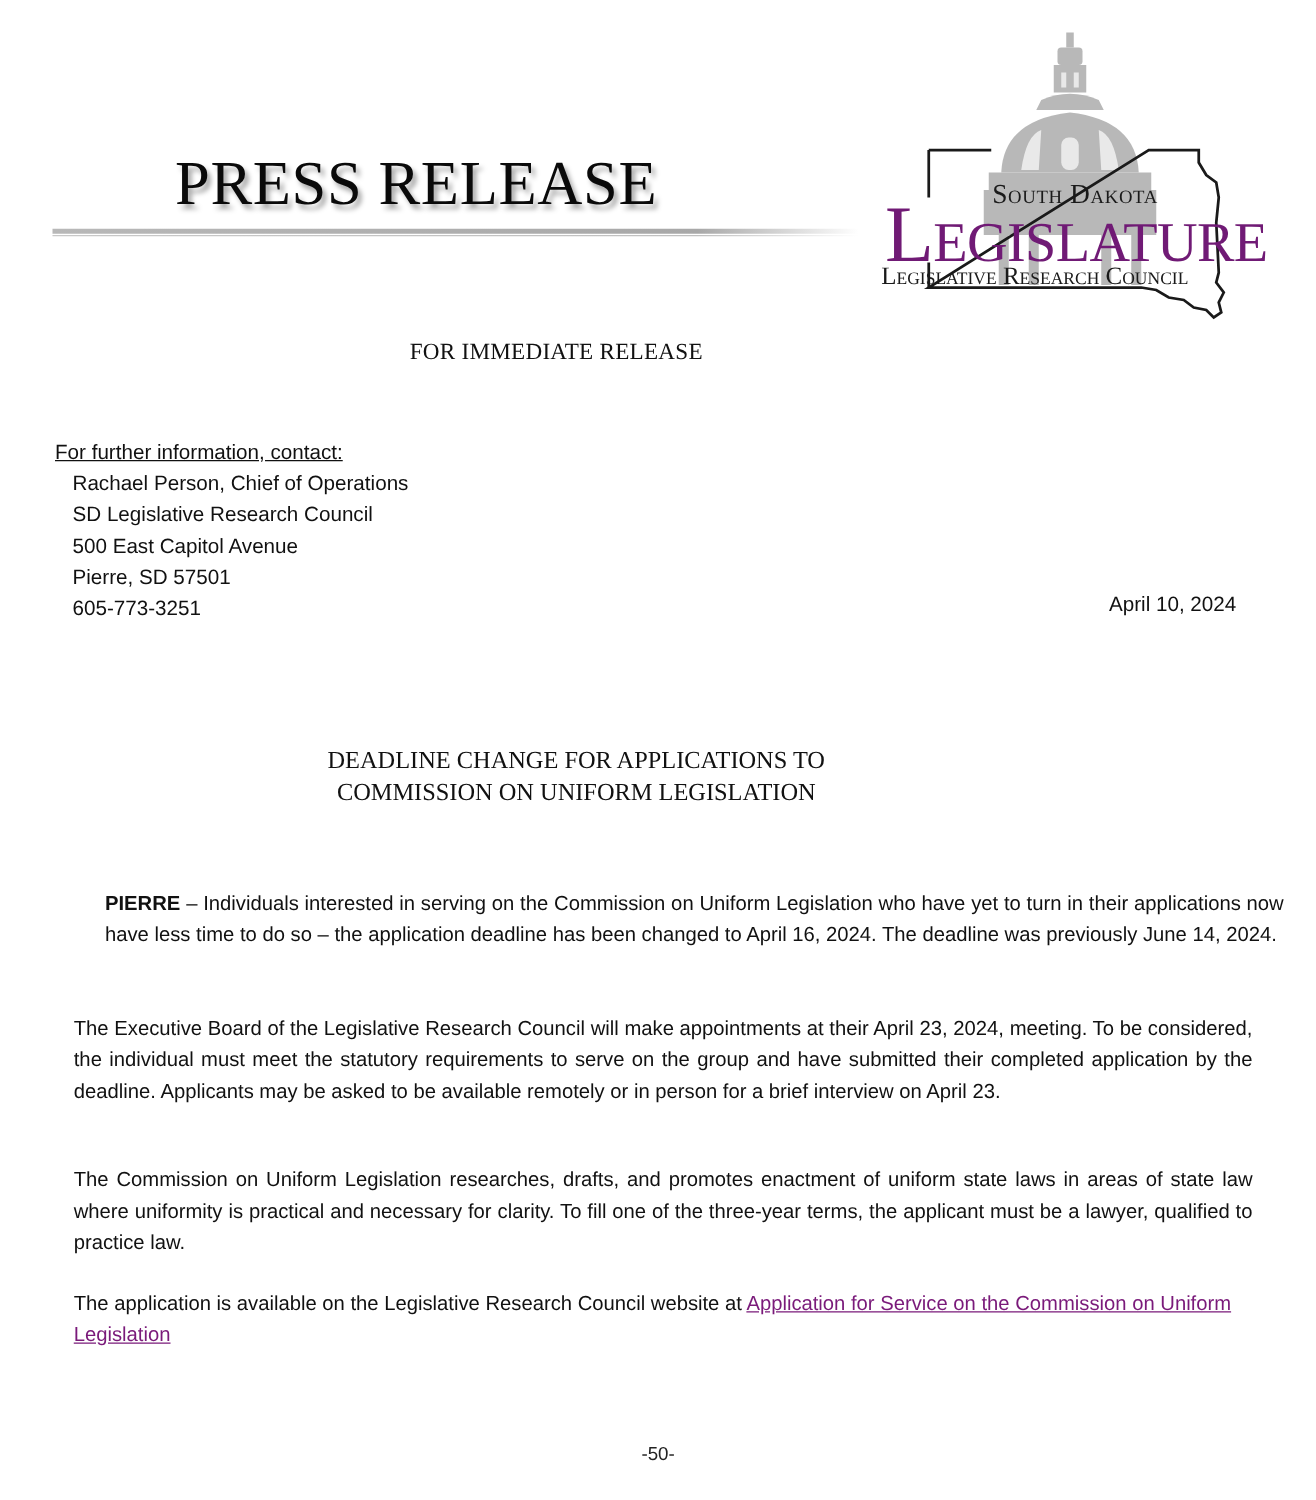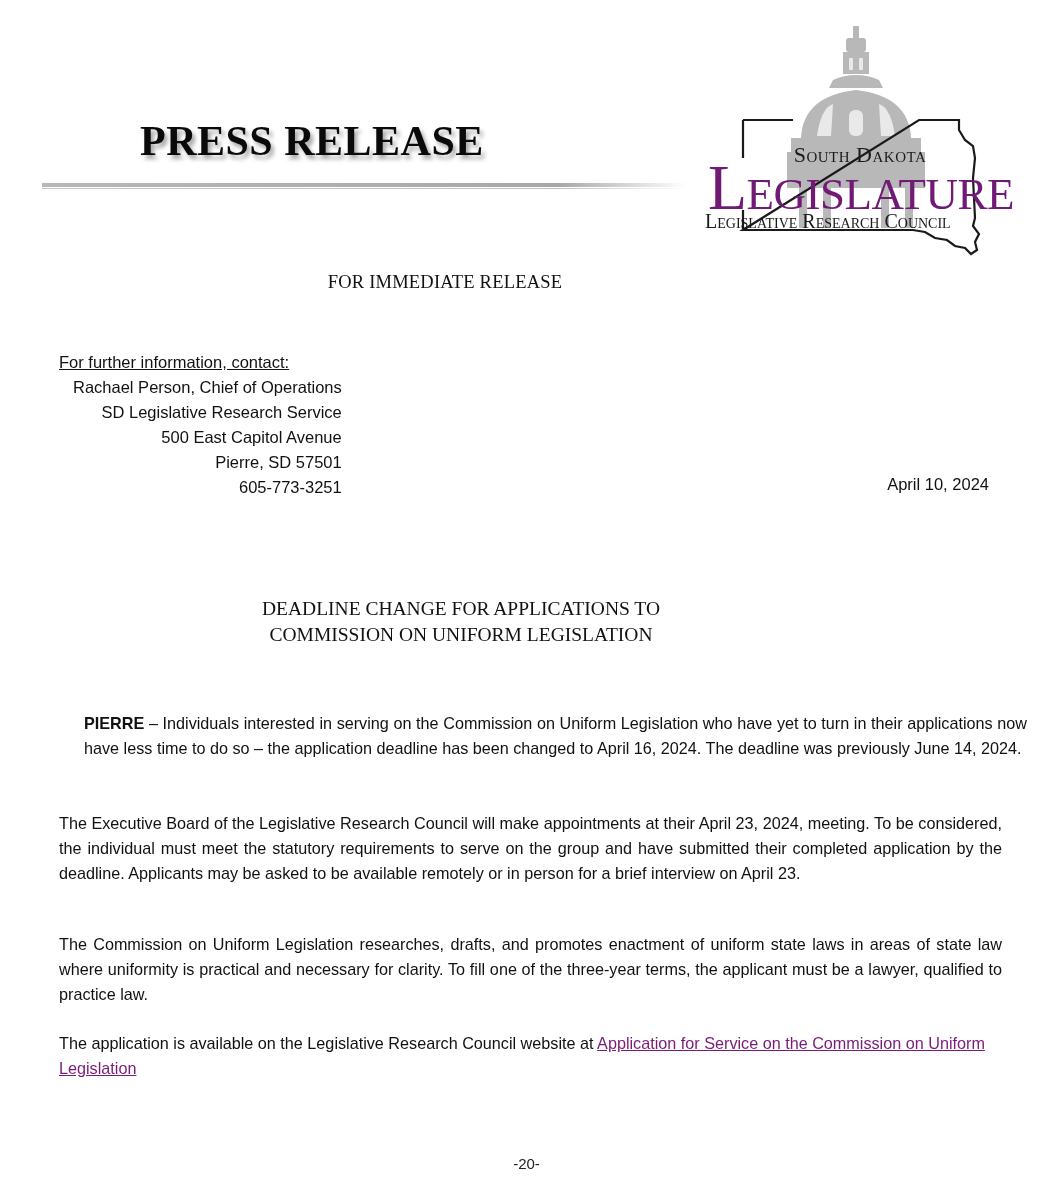--- a/index.html
+++ b/index.html
@@ -1,22 +1,22 @@
 <!DOCTYPE html>
 <html><head>
   <meta charset="utf-8">
   <style>
     * { box-sizing: border-box; margin: 0; padding: 0; }
     html, body { width: 1053px; height: 1200px; background: #ffffff; overflow: hidden; }
     body { position: relative; color: #111; font-family: "Liberation Sans", sans-serif; }
 
     .press-title {
       position: absolute; left: 140px; top: 117px;
-      font-family: "Liberation Serif", serif; font-weight: bold;
-      font-size: 42px; letter-spacing: 0.5px; color: #0a0a0a;
+      font-family: "Liberation Serif", serif; font-weight: normal;
+      font-size: 50px; letter-spacing: 0.5px; color: #0a0a0a;
       text-shadow: 3px 4px 4px rgba(0,0,0,0.35);
       white-space: nowrap;
     }
     .title-rule {
       position: absolute; left: 42px; top: 183px; width: 645px; height: 7px;
     }
     .title-rule .bar1 { position: absolute; left: 0; top: 0; width: 100%; height: 4px;
       background: linear-gradient(to right, #b8b8b8 0%, #a8a8a8 80%, rgba(255,255,255,0) 100%); }
     .title-rule .bar2 { position: absolute; left: 0; top: 5px; width: 100%; height: 1px;
       background: linear-gradient(to right, #c8c8c8 0%, #c0c0c0 80%, rgba(255,255,255,0) 100%); }
@@ -37,24 +37,24 @@
       position: absolute; left: 22px; top: 192px; width: 310px; text-align: left;
       font-family: "Liberation Serif", serif; font-size: 20px; color: #1a1a1a;
       font-variant: small-caps; white-space: nowrap;
     }
 
     .immediate {
       position: absolute; left: 0; top: 272px; width: 890px; text-align: center;
       font-family: "Liberation Serif", serif; font-size: 18.5px; color: #111; letter-spacing: 0.2px;
     }
 
-    .contact { position: absolute; left: 59px; top: 350px; font-family: "Liberation Sans", sans-serif;
+    .contact { position: absolute; left: 44px; top: 350px; font-family: "Liberation Sans", sans-serif;
       font-size: 16.5px; color: #111; line-height: 25px; }
     .contact .heading { text-decoration: underline; }
-    .contact .line { padding-left: 14px; text-align: right; }
+    .contact .line { padding-left: 14px; }
 
     .date { position: absolute; right: 64px; top: 472px; font-size: 16.5px; color: #111; line-height: 25px; }
 
     .headline {
       position: absolute; left: 0; top: 596px; width: 922px; text-align: center;
       font-family: "Liberation Serif", serif; font-size: 19.5px; line-height: 26px; color: #111;
     }
 
     .body-text {
       position: absolute; left: 59px; width: 943px;
@@ -111,34 +111,34 @@
   <div class="logo-south">South Dakota</div>
   <div class="logo-legis">Legislature</div>
   <div class="logo-lrc">Legislative Research Council</div>
 </div>
 
 <div class="immediate">FOR IMMEDIATE RELEASE</div>
 
 <div class="contact">
   <div class="heading">For further information, contact:</div>
   <div class="line">Rachael Person, Chief of Operations</div>
-  <div class="line">SD Legislative Research Service</div>
+  <div class="line">SD Legislative Research Council</div>
   <div class="line">500 East Capitol Avenue</div>
   <div class="line">Pierre, SD  57501</div>
   <div class="line">605-773-3251</div>
 </div>
 
 <div class="date">April 10, 2024</div>
 
 <div class="headline">
   <div>DEADLINE CHANGE FOR APPLICATIONS TO</div>
   <div>COMMISSION ON UNIFORM LEGISLATION</div>
 </div>
 
 <p class="body-text p1"><span class="lead">PIERRE</span><span> – Individuals interested in serving on the Commission on Uniform Legislation who have yet to turn in their applications now have less time to do so – the application deadline has been changed to April 16, 2024. The deadline was previously June 14, 2024.</span></p>
 
 <p class="body-text p2">The Executive Board of the Legislative Research Council will make appointments at their April 23, 2024, meeting. To be considered, the individual must meet the statutory requirements to serve on the group and have submitted their completed application by the deadline. Applicants may be asked to be available remotely or in person for a brief interview on April 23.</p>
 
 <p class="body-text p3">The Commission on Uniform Legislation researches, drafts, and promotes enactment of uniform state laws in areas of state law where uniformity is practical and necessary for clarity. To fill one of the three-year terms, the applicant must be a lawyer, qualified to practice law.</p>
 
 <p class="body-text p4"><span>The application is available on the Legislative Research Council website at </span><a class="link">Application for Service on the Commission on Uniform Legislation</a></p>
 
-<div class="page-num">-20-</div>
+<div class="page-num">-50-</div>
 
 </body></html>

